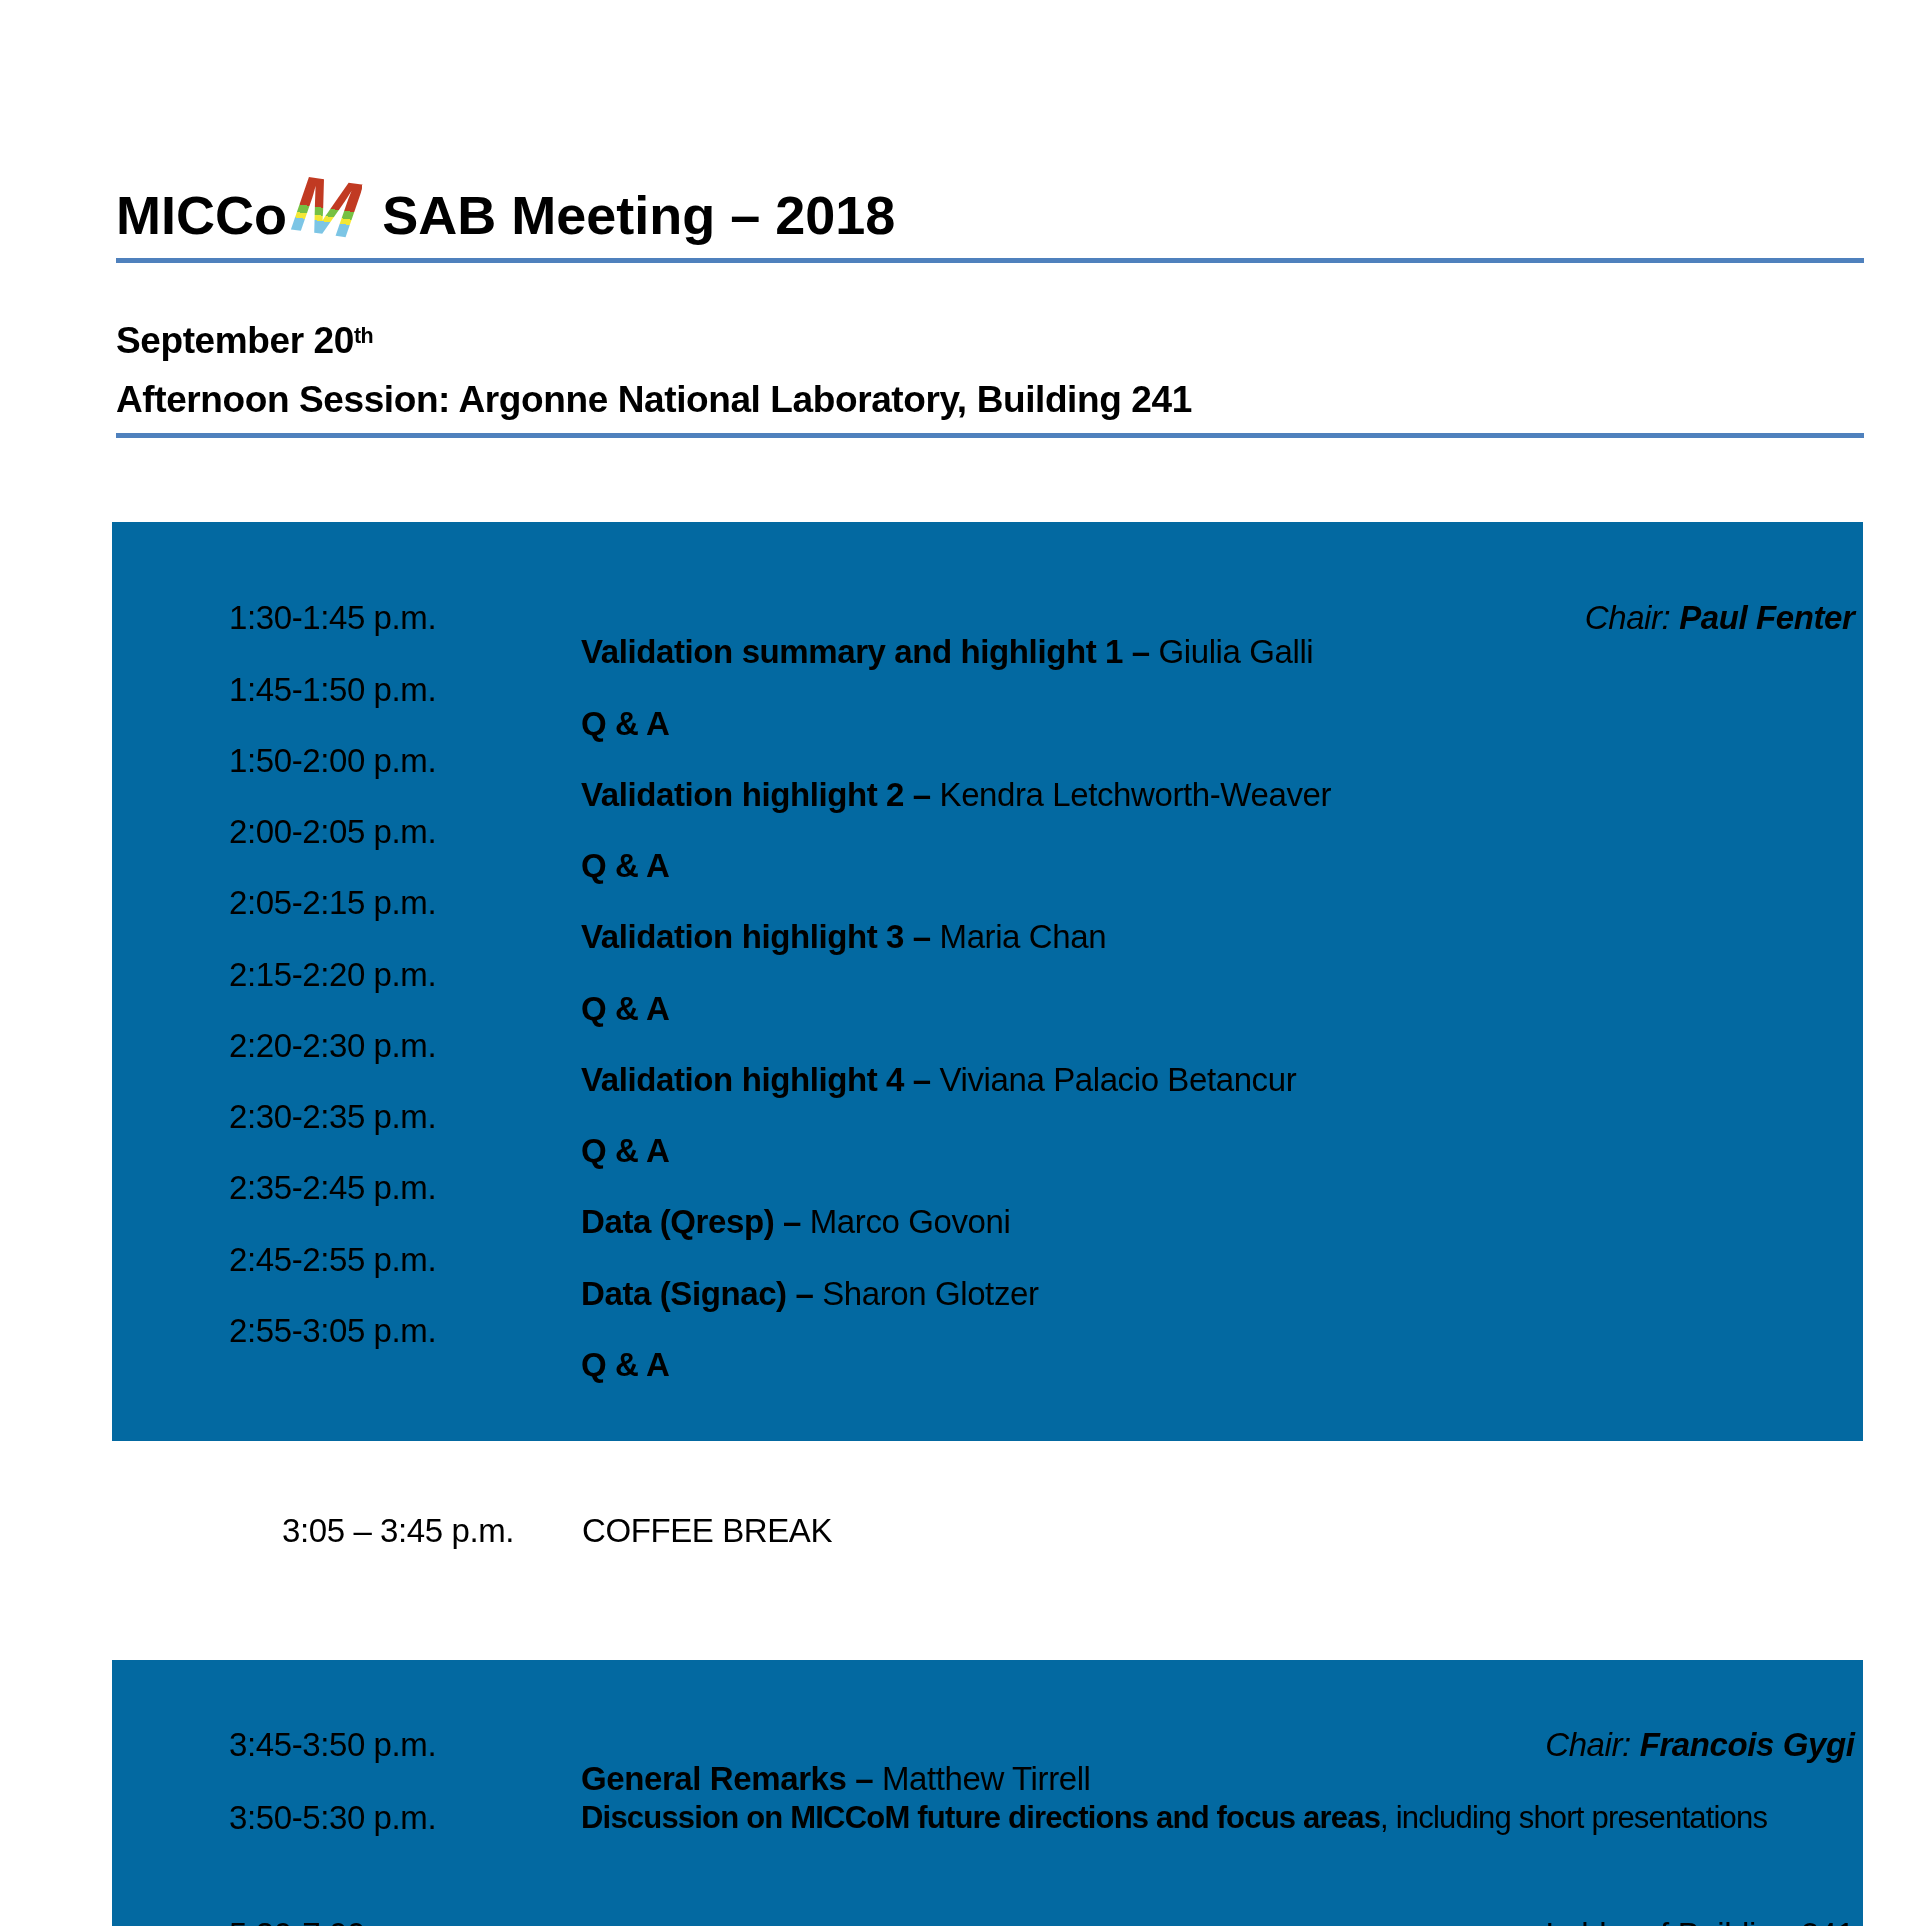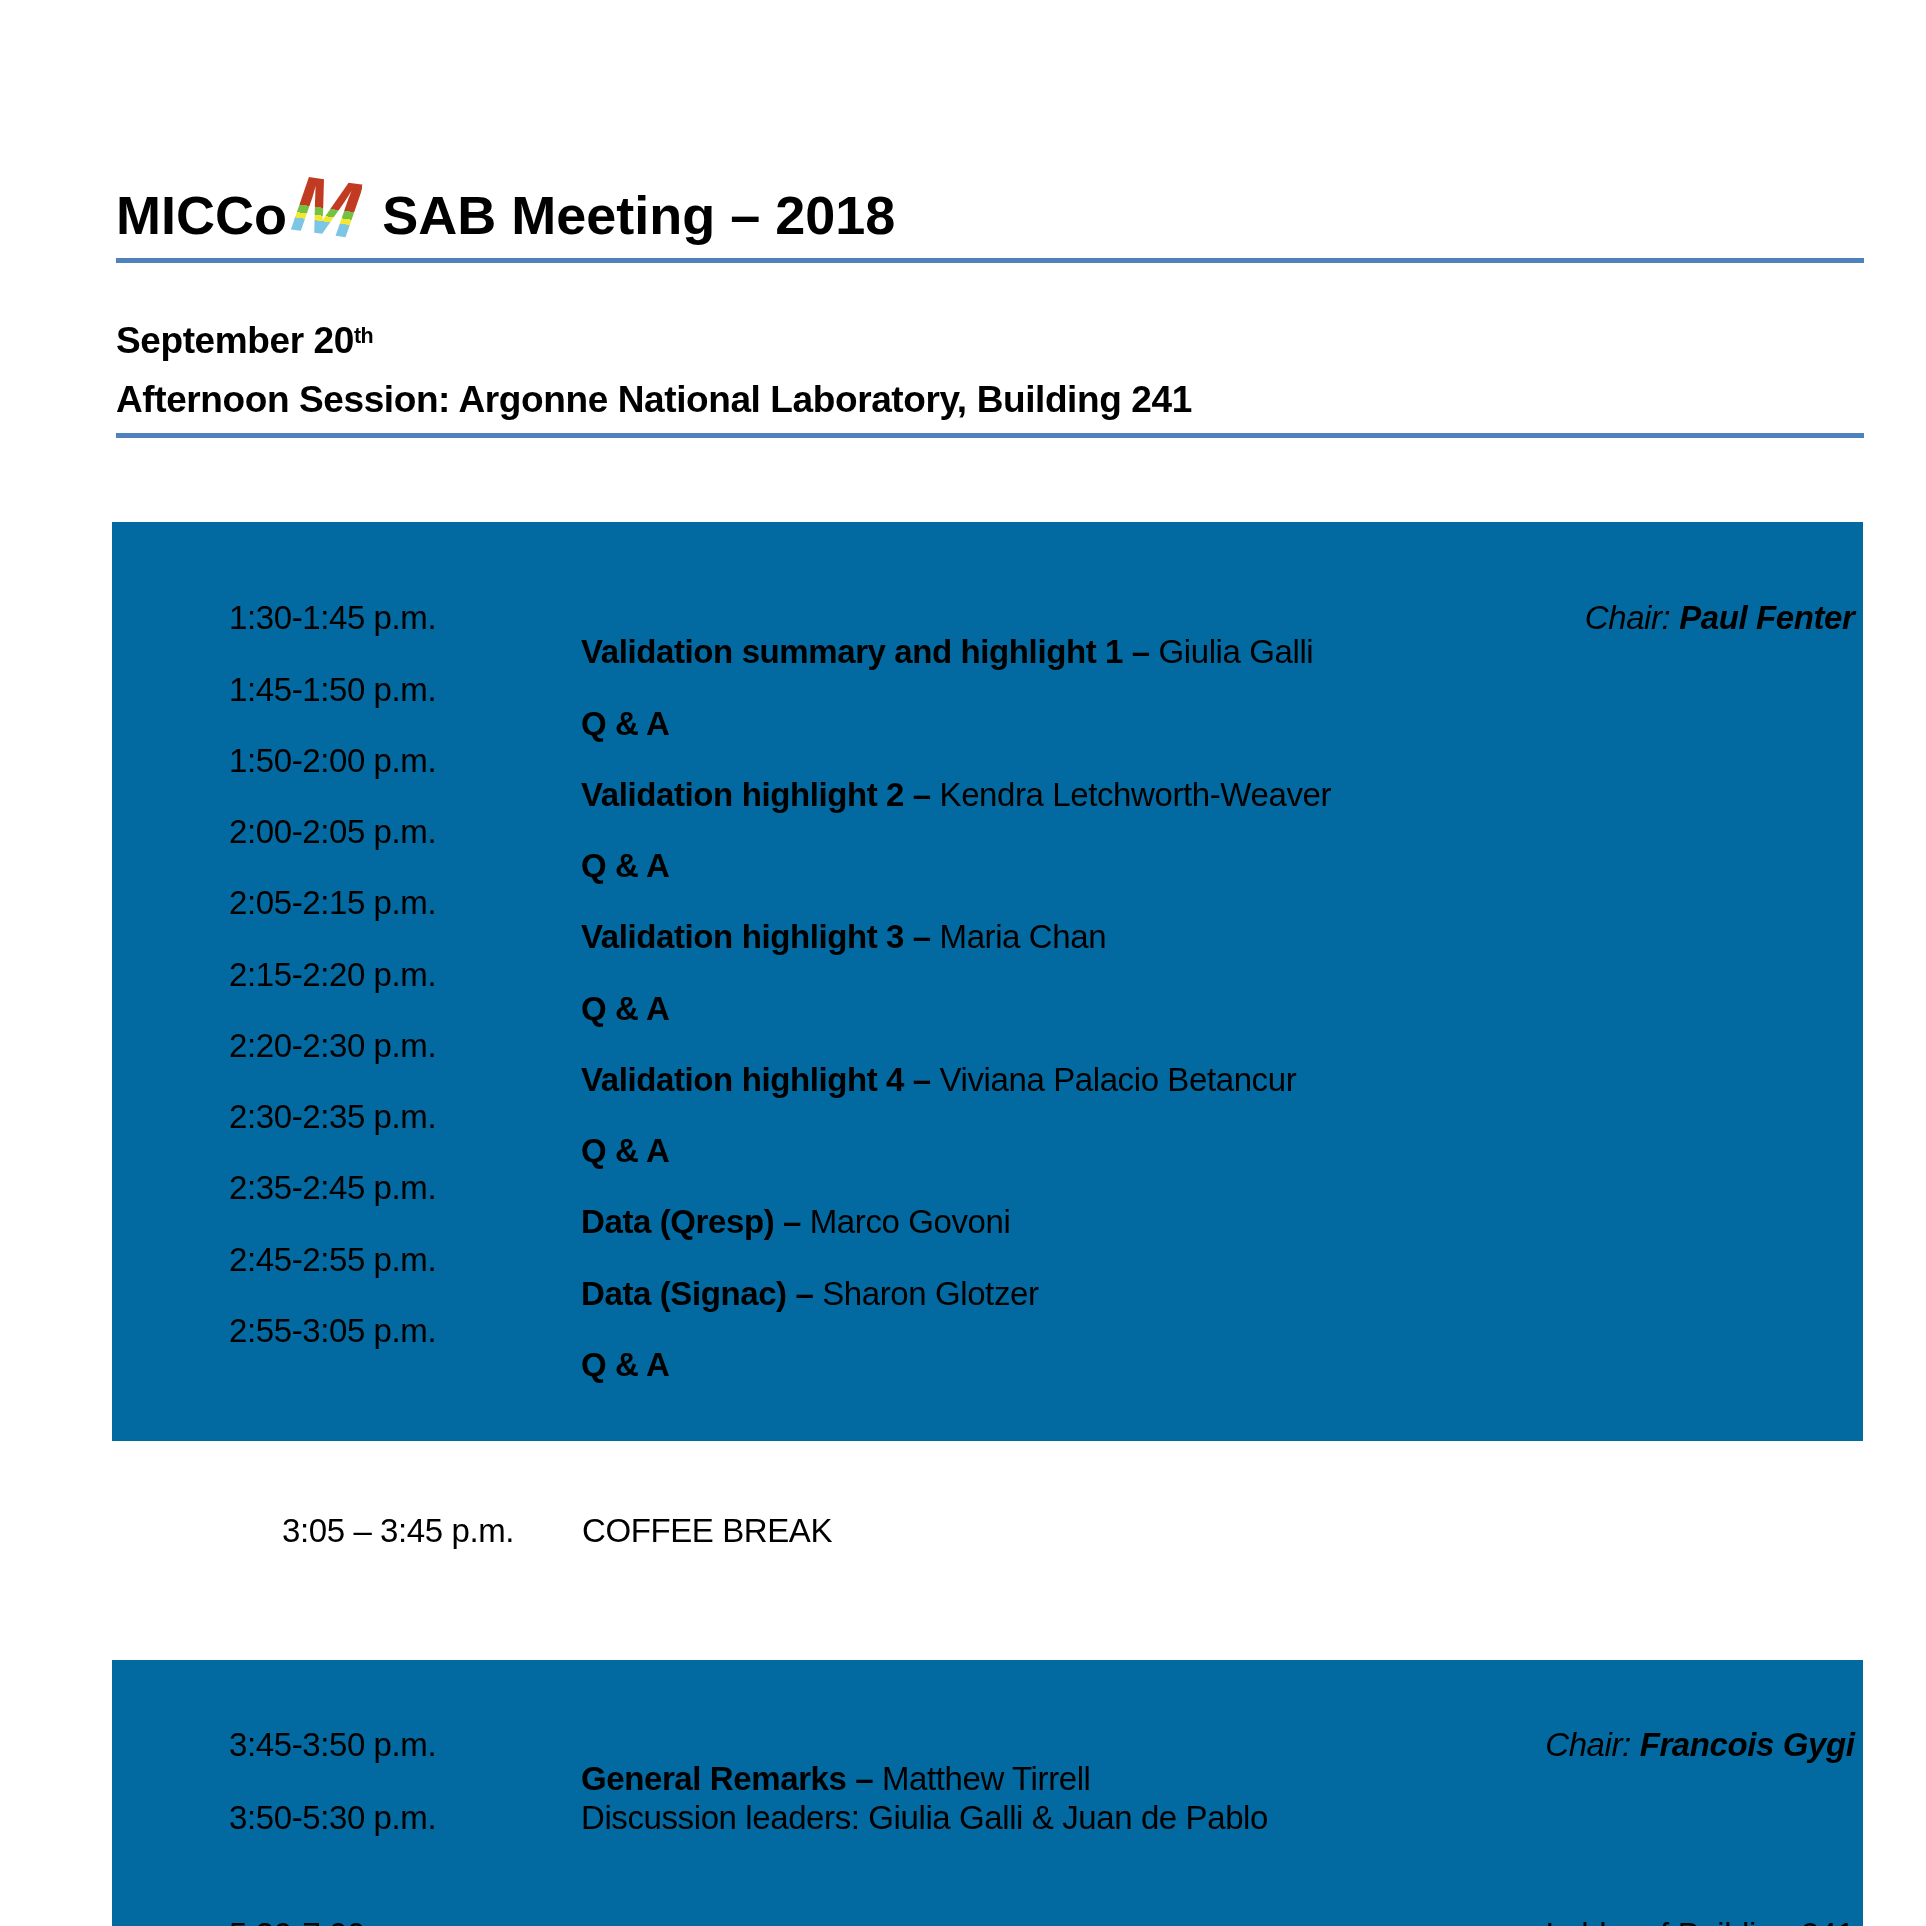--- a/index.html
+++ b/index.html
@@ -132,21 +132,21 @@
   <div class="row" style="top:68px">
     <span class="time">3:45-3:50 p.m.</span>
     <span class="event"><b>General Remarks</b><b> – </b><span>Matthew Tirrell</span></span>
     <span class="chair"><span>Chair:</span><b> Francois Gygi</b></span>
   </div>
 
   <div class="row" style="top:141px">
     <span class="time">3:50-5:30 p.m.</span>
   </div>
   <div class="event2">
-    <div class="l2">Discussion leaders: Giulia Galli &amp; Juan de Pablo</div>
+    <div class="l1"><b>Discussion on MICCoM future directions and focus areas</b><span>, including short presentations</span></div>
   </div>
 
   <div class="row" style="top:258px">
     <span class="time">5:30-7:00 p.m.</span>
     <span class="event"><b>Posters, wine &amp; cheese</b></span>
     <span class="chair" style="font-style:normal"><span class="uline">Lobby of Building 241</span></span>
   </div>
 
 </div>
 

